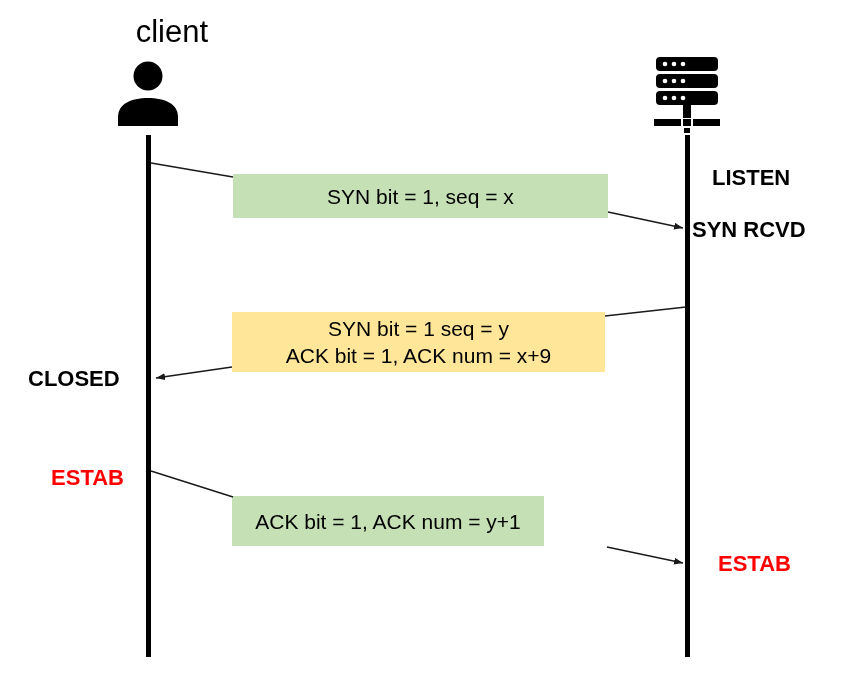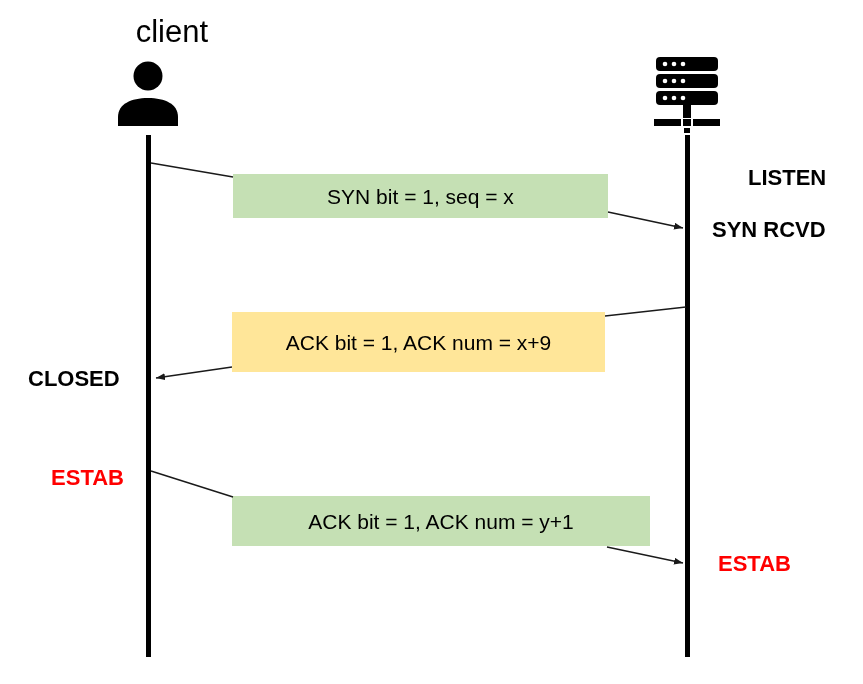--- a/index.html
+++ b/index.html
@@ -39,40 +39,40 @@
   .server-lifeline { left: 685px; }
 
   
   .state-label {
     font-size: 22px;
     font-weight: 700;
     color: #000;
     white-space: nowrap;
   }
   .state-closed       { left: 30px;  top: 160px; width: 95px; text-align: center; }
-  .state-listen       { left: 748px; top: 165px; }
-  .state-synrcvd      { left: 712px; top: 217px; }
+  .state-listen       { left: 712px; top: 165px; }
+  .state-synrcvd      { left: 692px; top: 217px; }
   .state-synsent      { left: 28px;  top: 366px; }
   .state-estab-client { left: 45px;  top: 465px; width: 85px; text-align: center; }
   .state-estab-server { left: 718px; top: 551px; }
 
   
   .msg-box {
     display: flex;
     flex-direction: column;
     align-items: center;
     justify-content: center;
     font-size: 21px;
     color: #000;
     line-height: 27px;
     text-align: center;
   }
   .msg-box-1 { left: 233px; top: 174px; width: 375px; height: 44px; }
   .msg-box-2 { left: 232px; top: 312px; width: 373px; height: 60px; }
-  .msg-box-3 { left: 232px; top: 496px; width: 418px; height: 50px; }
+  .msg-box-3 { left: 232px; top: 496px; width: 312px; height: 50px; }
 
   .arrow-layer { left: 0; top: 0; pointer-events: none; }
 </style>
 </head>
 <body>
 
 <div class="canvas">
 
   <div class="abs actor-title client-title">client</div>
 
@@ -109,20 +109,21 @@
 
   <div class="abs state-label state-listen" style="color: rgb(0, 0, 0);">LISTEN</div>
   <div class="abs state-label state-synrcvd" style="color: rgb(0, 0, 0);">SYN RCVD</div>
   <div class="abs state-label state-estab-server" style="color: rgb(255, 0, 0);">ESTAB</div>
 
   <div class="abs msg-box msg-box-1" style="background-color: rgb(197, 224, 180);">
     <span>SYN bit = 1, seq = x</span>
   </div>
 
   <div class="abs msg-box msg-box-2" style="background-color: rgb(255, 230, 153);">
+    <span>SYN bit = 1 seq = y</span>
     <span>ACK bit = 1, ACK num = x+9</span>
   </div>
 
   <div class="abs msg-box msg-box-3" style="background-color: rgb(197, 224, 180);">
     <span>ACK bit = 1, ACK num = y+1</span>
   </div>
 
   <svg class="abs arrow-layer" width="863" height="684" viewBox="0 0 863 684">
     <defs>
       <marker id="arrowhead" markerWidth="10" markerHeight="8" refX="9" refY="3.5" orient="auto" markerUnits="userSpaceOnUse">

